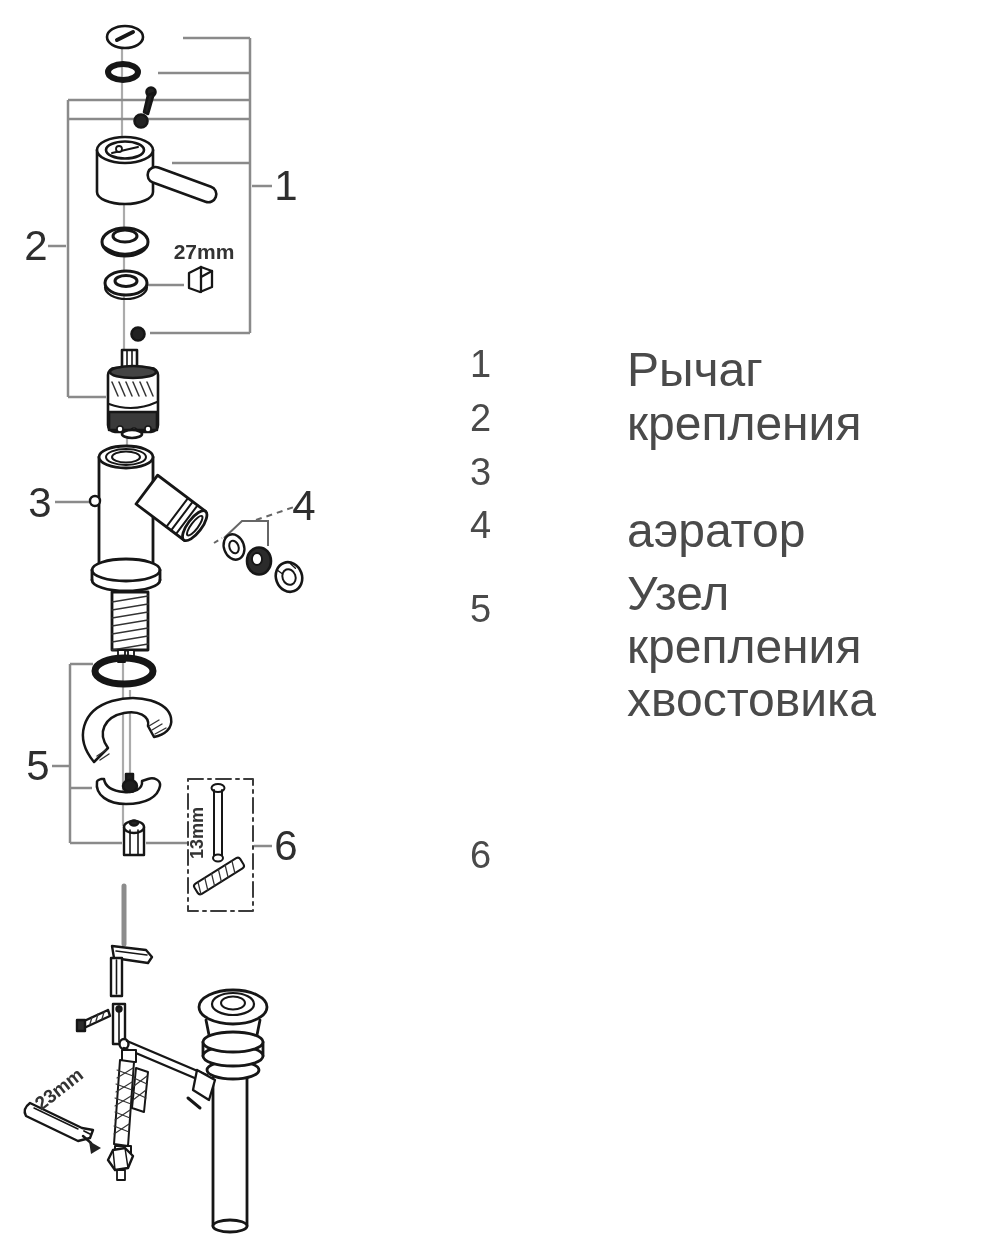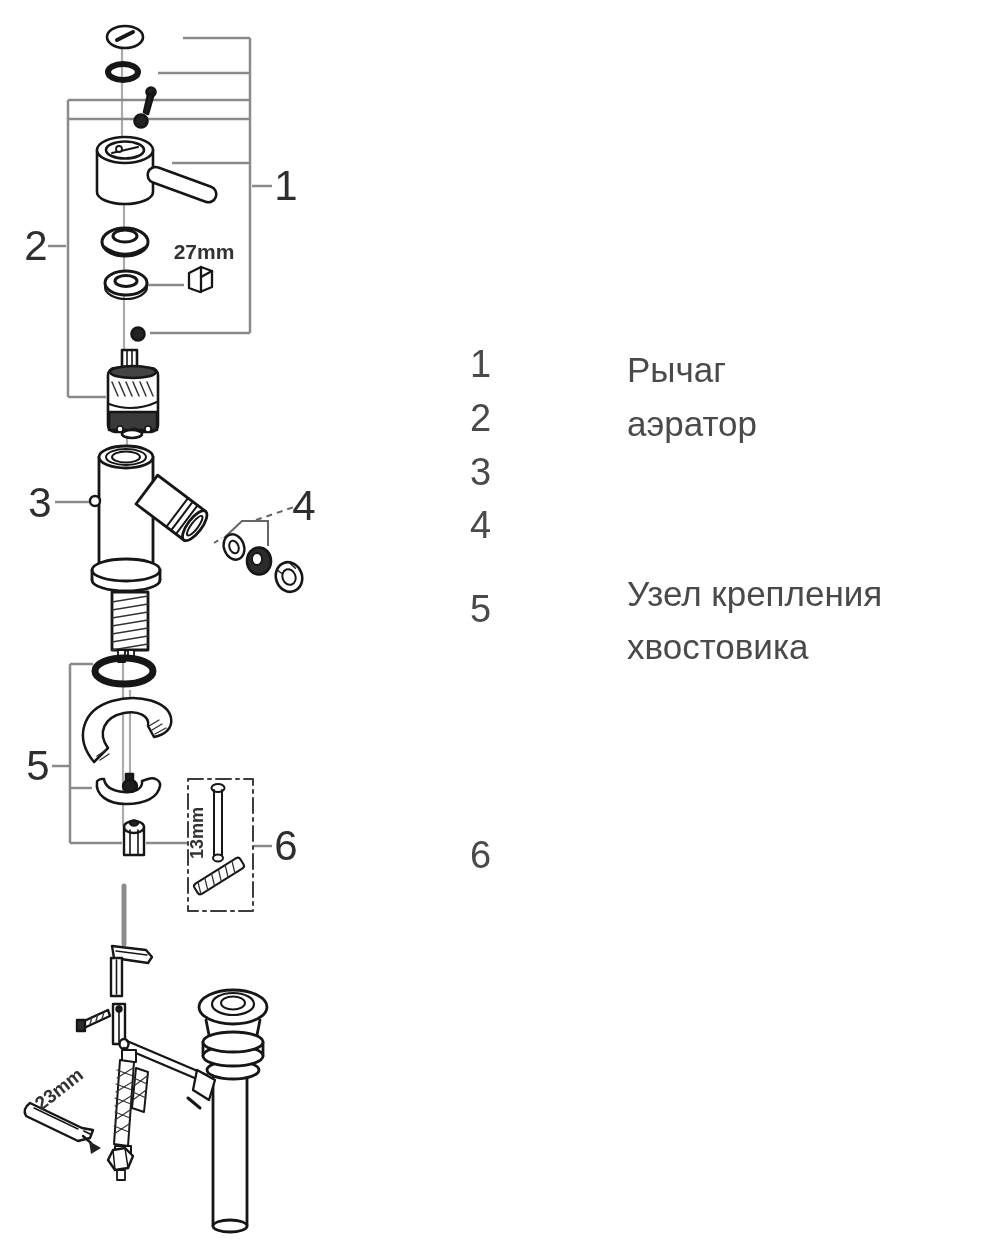--- a/index.html
+++ b/index.html
@@ -1,20 +1,20 @@
 <!DOCTYPE html>
 <html><head>
 <meta charset="utf-8">
 <style>
   html,body{margin:0;padding:0;background:#ffffff;}
   .canvas{position:relative;width:1000px;height:1254px;background:#ffffff;overflow:hidden;
           font-family:"Liberation Sans",sans-serif;}
   .legend{position:absolute;left:0;top:0;width:1000px;height:1254px;}
   .legend-num{position:absolute;left:470px;width:48px;font-size:38px;color:#4a4a4a;}
-  .legend-label{position:absolute;left:627px;width:350px;font-size:35px;line-height:53px;color:#4a4a4a;}
+  .legend-label{position:absolute;left:627px;width:350px;font-size:48px;line-height:53px;color:#4a4a4a;}
   svg text{font-family:"Liberation Sans",sans-serif;}
 </style>
 </head>
 <body>
 
 <div class="canvas">
 
 <svg width="1000" height="1254" viewBox="0 0 1000 1254">
 
   <g stroke="#ababab" stroke-width="2.2">
@@ -340,25 +340,26 @@
     <text x="63" y="1094" font-size="19" transform="rotate(-38 63 1094)">23mm</text>
   </g>
 </svg>
 
   
   <div class="legend">
     <div class="legend-num" style="top:343px">1</div>
     <div class="legend-label" style="top:343px">Рычаг</div>
 
     <div class="legend-num" style="top:397px">2</div>
-    <div class="legend-label" style="top:397px">аэратор</div>
+    <div class="legend-label" style="top:397px">крепления</div>
 
     <div class="legend-num" style="top:451px">3</div>
 
     <div class="legend-num" style="top:504px">4</div>
+    <div class="legend-label" style="top:504px">аэратор</div>
 
     <div class="legend-num" style="top:588px">5</div>
     <div class="legend-label" style="top:567px">Узел крепления хвостовика</div>
 
 
     <div class="legend-num" style="top:834px">6</div>
   </div>
 
 </div>
 

